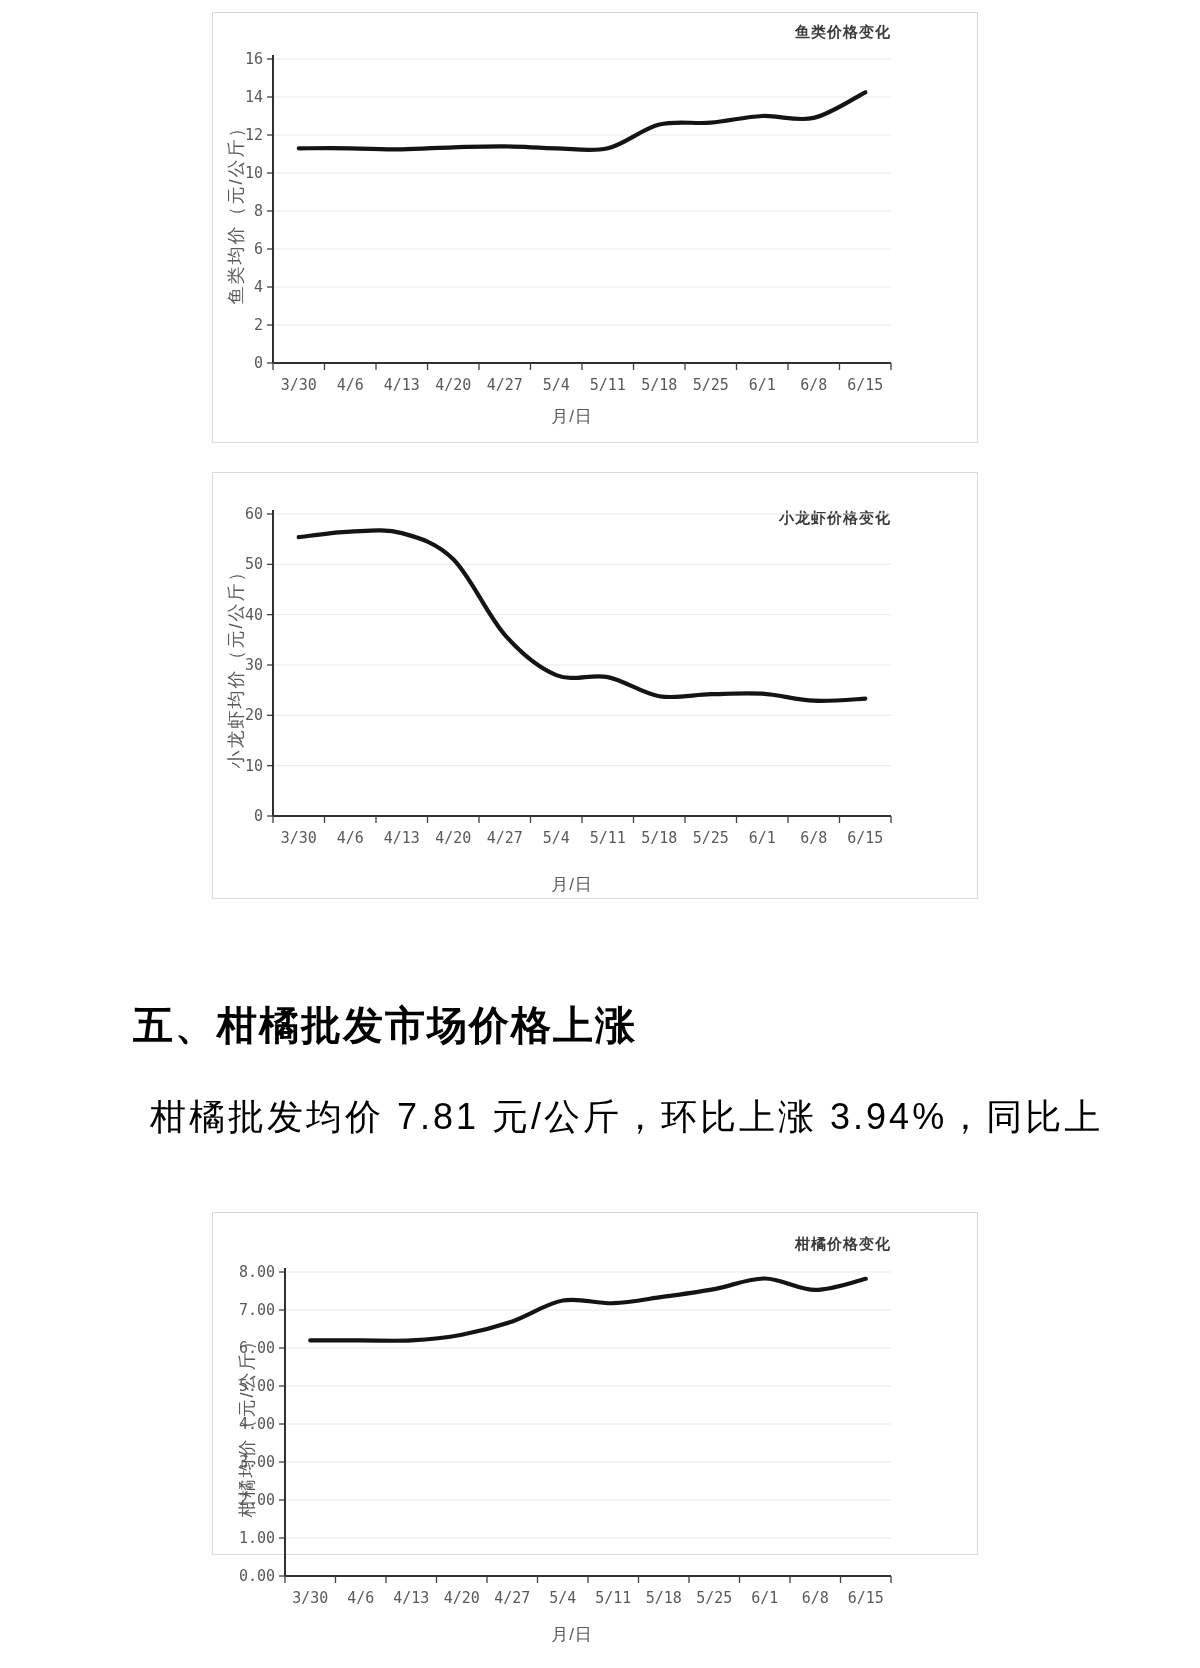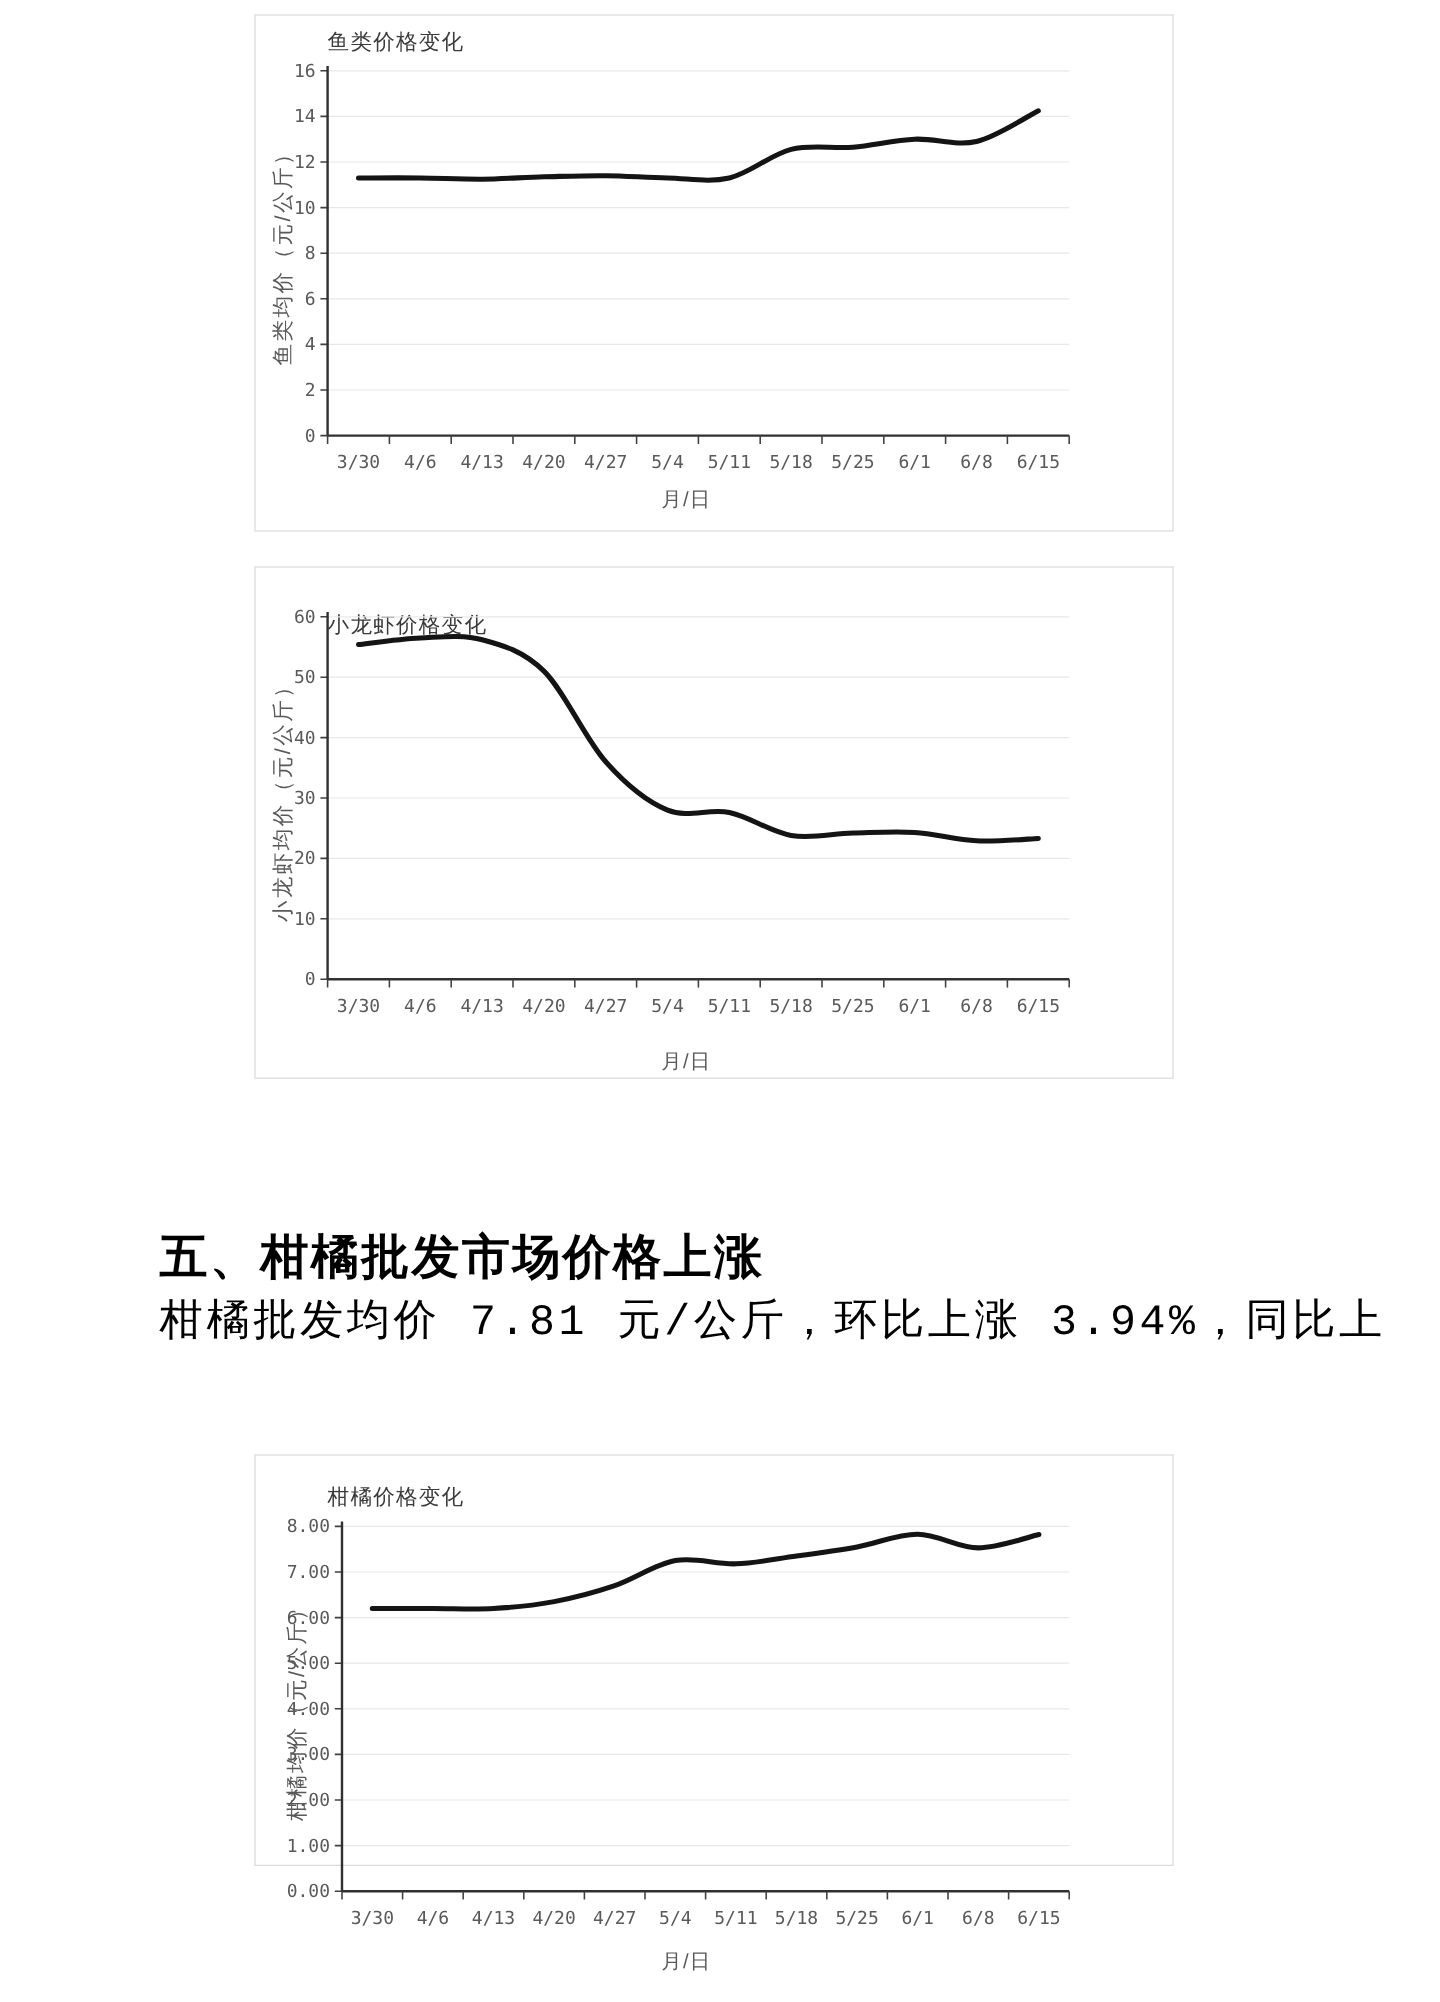--- a/index.html
+++ b/index.html
@@ -1,33 +1,33 @@
 <!DOCTYPE html>
 <html><head>
 <meta charset="utf-8">
 <style>
   html,body{margin:0;padding:0;background:#ffffff;}
   .page{position:relative;width:1200px;height:1668px;background:#fff;overflow:hidden;
         font-family:"Liberation Sans",sans-serif;}
   .chart-box{position:absolute;left:212px;width:766px;background:#fff;
              border:1px solid #d9d9d9;box-sizing:border-box;}
-  .chart-title{position:absolute;left:60px;width:618px;text-align:left;
-               font-size:18px;font-weight:400;color:#3a3a3a;letter-spacing:1px;}
+  .chart-title{position:absolute;left:60px;width:618px;text-align:right;
+               font-size:15px;font-weight:700;color:#3a3a3a;letter-spacing:1px;}
   .chart-svg{position:absolute;left:0;top:0;}
   .ylab{position:absolute;width:0;height:0;}
   .ylab>span{position:absolute;display:block;white-space:nowrap;
              transform:translate(-50%,-50%) rotate(-90deg);
              font-size:18px;color:#595959;letter-spacing:2px;}
   .xlab{position:absolute;left:50px;width:618px;text-align:center;
         font-size:17px;color:#595959;letter-spacing:1px;}
   .tick{font-family:"DejaVu Sans Mono",monospace;font-size:15px;fill:#595959;}
-  .heading{position:absolute;left:133px;top:1020px;margin:0;
+  .heading{position:absolute;left:133px;top:998px;margin:0;
            font-size:40px;font-weight:700;color:#000;
            font-family:"Liberation Sans",sans-serif;letter-spacing:2px;}
-  .body-line{position:absolute;margin:0;font-family:Liberation Mono, monospace;
+  .body-line{position:absolute;margin:17px;font-family:Liberation Sans, sans-serif;
              font-size:36px;color:#000;letter-spacing:3px;white-space:nowrap;}
   .line1{left:133px;top:1076px;}
   .line2{left:48px;top:1150px;}
 </style>
 </head>
 <body>
 
 <div class="page">
 
   <section class="chart-box" style="top:12px;height:431px;">

